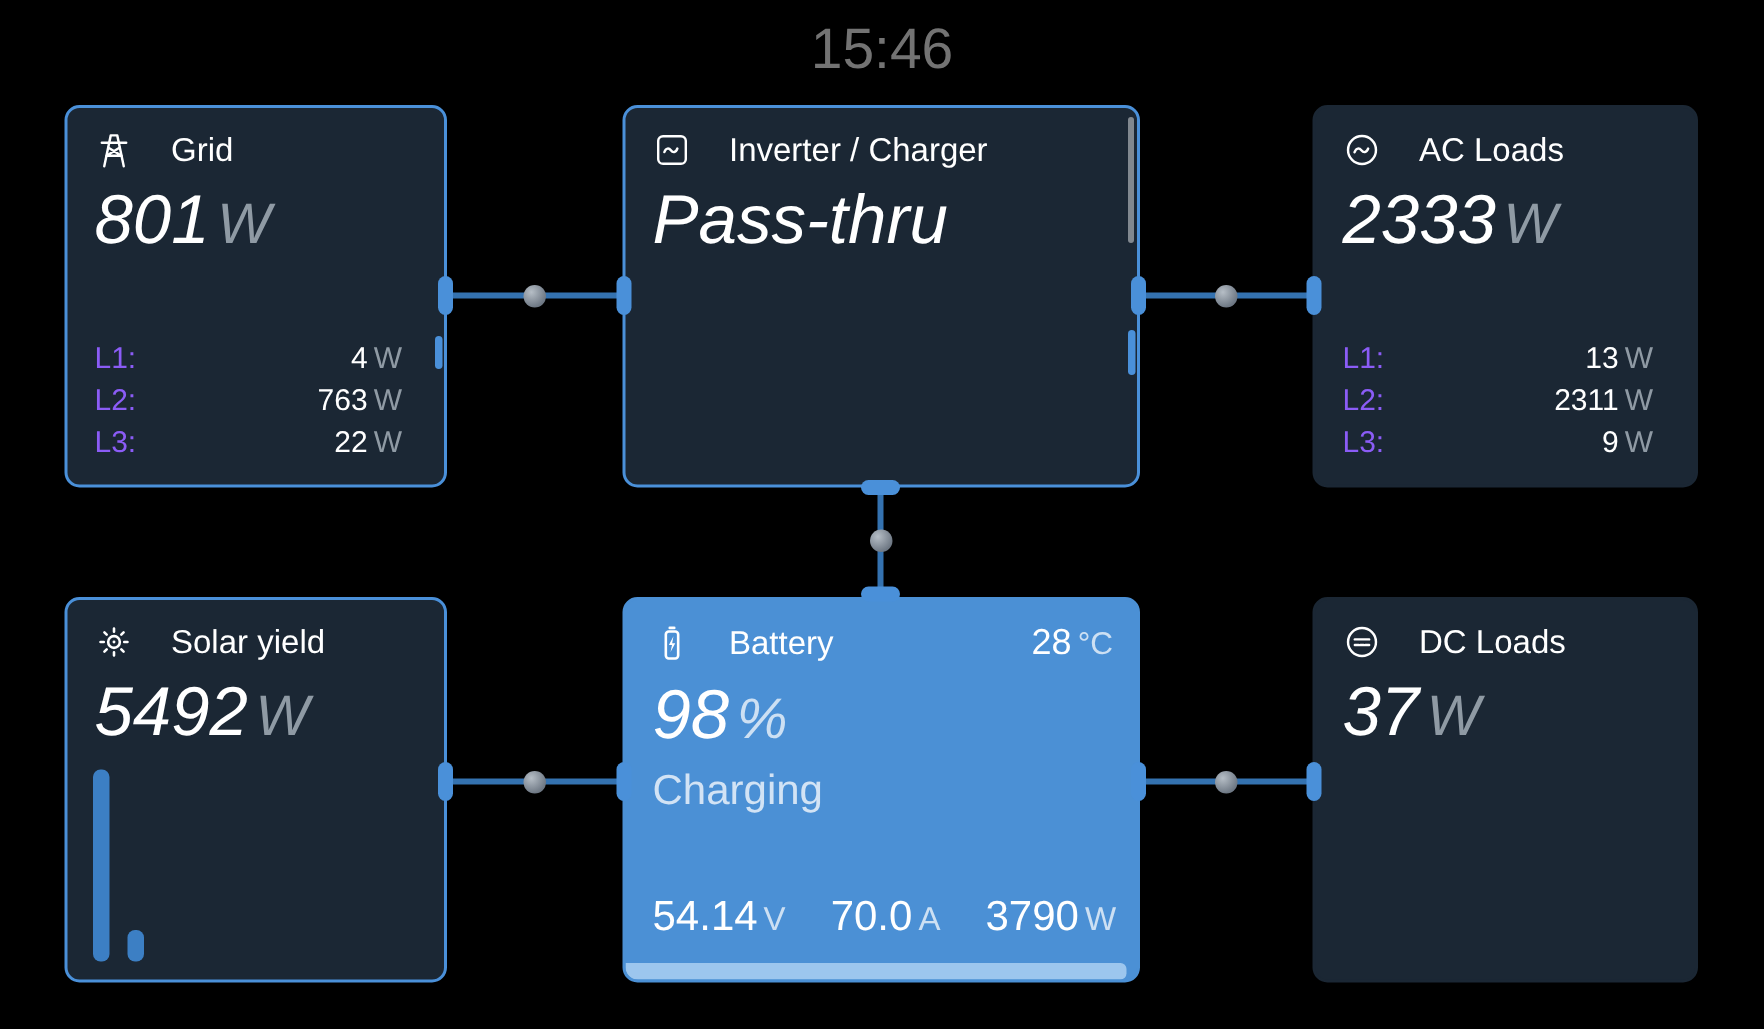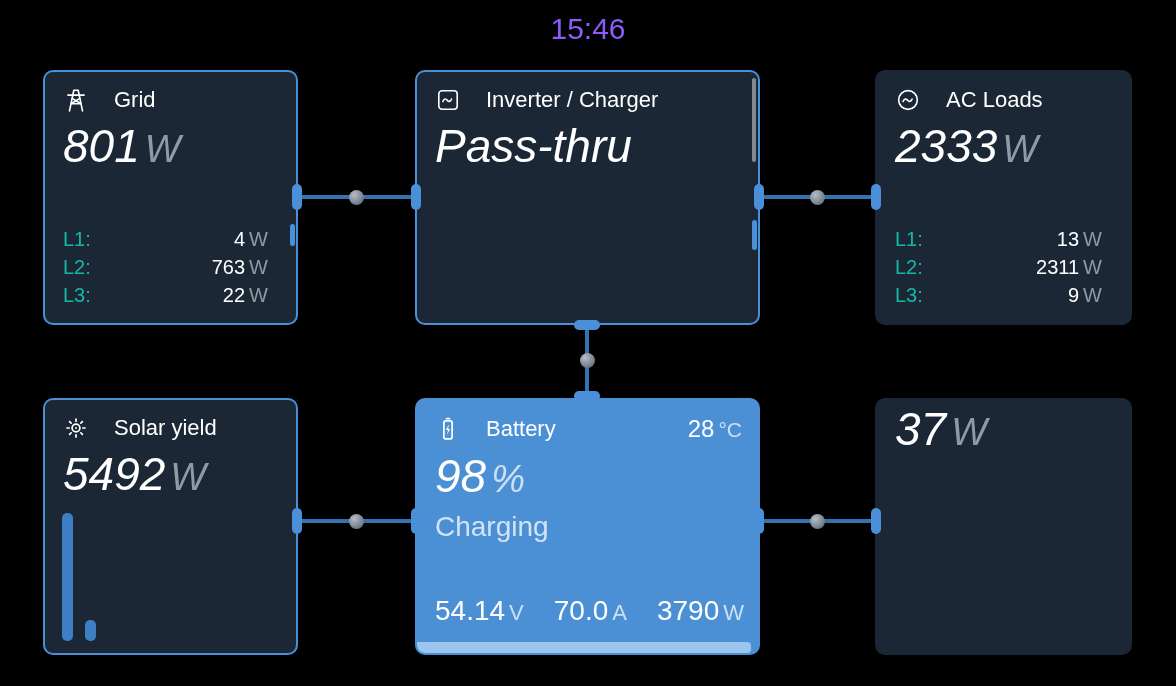--- a/index.html
+++ b/index.html
@@ -1,38 +1,38 @@
 <!DOCTYPE html>
 <html><head>
 <meta charset="utf-8">
 <style>
   * { margin:0; padding:0; box-sizing:border-box; }
   html,body { background:#000; }
   .stage { position:relative; width:1176px; height:686px; background:#000;
            font-family:"Liberation Sans", sans-serif; overflow:hidden; }
 
   .clock { position:absolute; top:12px; left:0; width:100%; text-align:center;
-           font-size:30px; color:#8b5cf6; }
+           font-size:38px; color:#737373; }
 
   .tile { position:absolute; background:#1b2734; border:2px solid #1b2734;
           border-radius:10px; overflow:hidden; }
   .tile.bordered { border-color:#4a90d9; }
   .tile.battery-tile { background:#4b90d5; border-color:#4b90d5; }
 
   .tile-head { display:flex; align-items:center; gap:25px; padding:15px 16px 4px 18px; }
   .tile-title { color:#fff; font-size:22px; white-space:nowrap; }
   .icon { display:inline-flex; flex:0 0 auto; }
 
   .big { padding:2px 18px 0 18px; font-size:46px; color:#fff; white-space:nowrap;font-style:italic; }
   .big .unit { font-size:38px; color:#8f9aa4; margin-left:5px; }
   .battery-tile .big .unit { color:rgba(255,255,255,0.72); }
 
   .phases { position:absolute; left:18px; right:28px; bottom:14px; }
   .phase-row { display:flex; justify-content:space-between; font-size:20px; line-height:28px; }
-  .phase-label { color:#14b8a6; }
+  .phase-label { color:#8b5cf6; }
   .phase-val { color:#fff; }
   .phase-val .unit { color:#8f9aa4; margin-left:4px; }
 
   .spacer { flex:1; }
   .temp { font-size:24px; color:#fff; white-space:nowrap; }
   .temp .unit { font-size:21px; color:rgba(255,255,255,0.72); margin-left:4px; }
 
   .bstate { padding:8px 18px 0 18px; font-size:28px; color:rgba(255,255,255,0.75); }
   .bstats { position:absolute; left:18px; bottom:26px; display:flex; gap:30px;
             align-items:flex-start; font-size:28px; color:#fff; white-space:nowrap; }
@@ -174,20 +174,30 @@
     <div class="bstate">Charging</div>
     <div class="bstats">
       <span><span>54.14</span><span class="unit">V</span></span>
       <span><span>70.0</span><span class="unit">A</span></span>
       <span><span>3790</span><span class="unit">W</span></span>
     </div>
     <div class="soc-strip"></div>
   </div>
 
   <div class="tile" style="left:875px; top:398px; width:257px; height:257px;">
+    <div class="tile-head">
+      <span class="icon">
+        <svg viewBox="0 0 24 24" width="26" height="26" fill="none" stroke="#fff" stroke-width="1.5" stroke-linecap="round">
+          <circle cx="12" cy="12" r="8.6"></circle>
+          <path d="M7.6 10.4h8.8"></path>
+          <path d="M7.6 13.9h2.3M11 13.9h2M14.1 13.9h2.3"></path>
+        </svg>
+      </span>
+      <span class="tile-title">DC Loads</span>
+    </div>
     <div class="big">
       <span>37</span><span class="unit">W</span>
     </div>
   </div>
 
   <div class="cline" style="left:296px; top:195px; width:121px; height:4px;"></div>
   <span class="nub v" style="left:292px; top:184px;"></span>
   <span class="nub v" style="left:411px; top:184px;"></span>
   <span class="dot" style="left:349px; top:190px;"></span>
 

